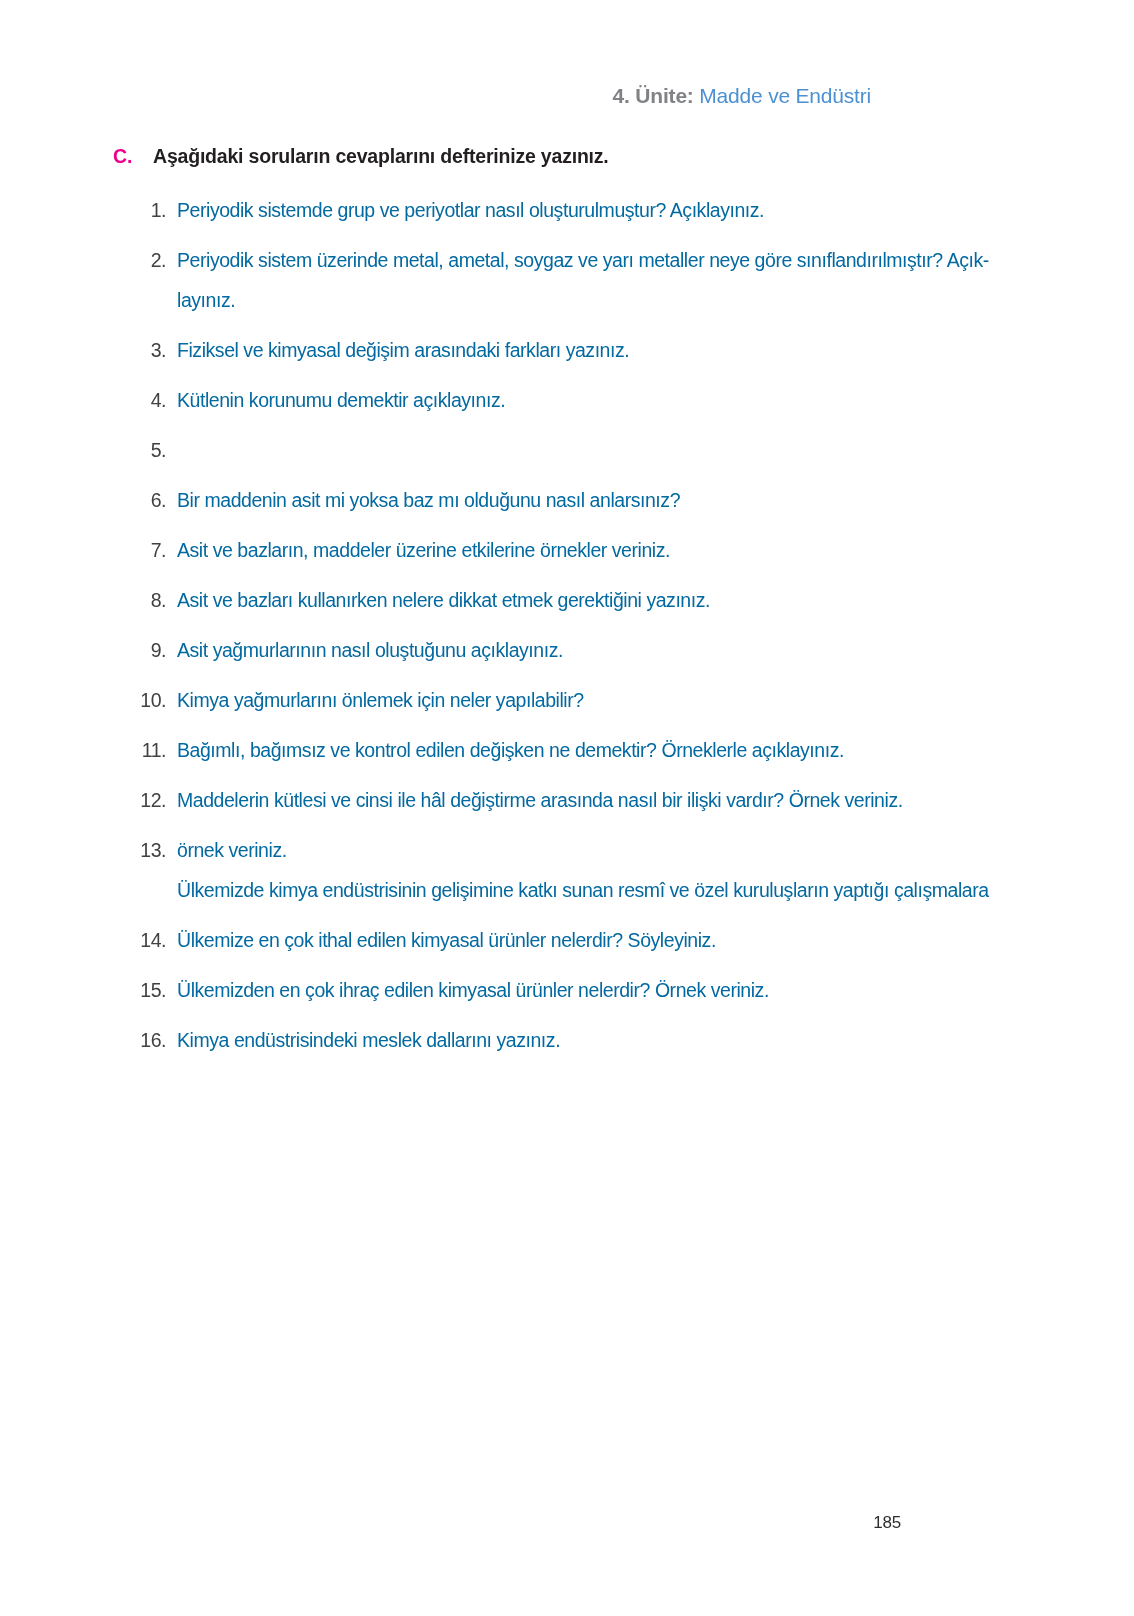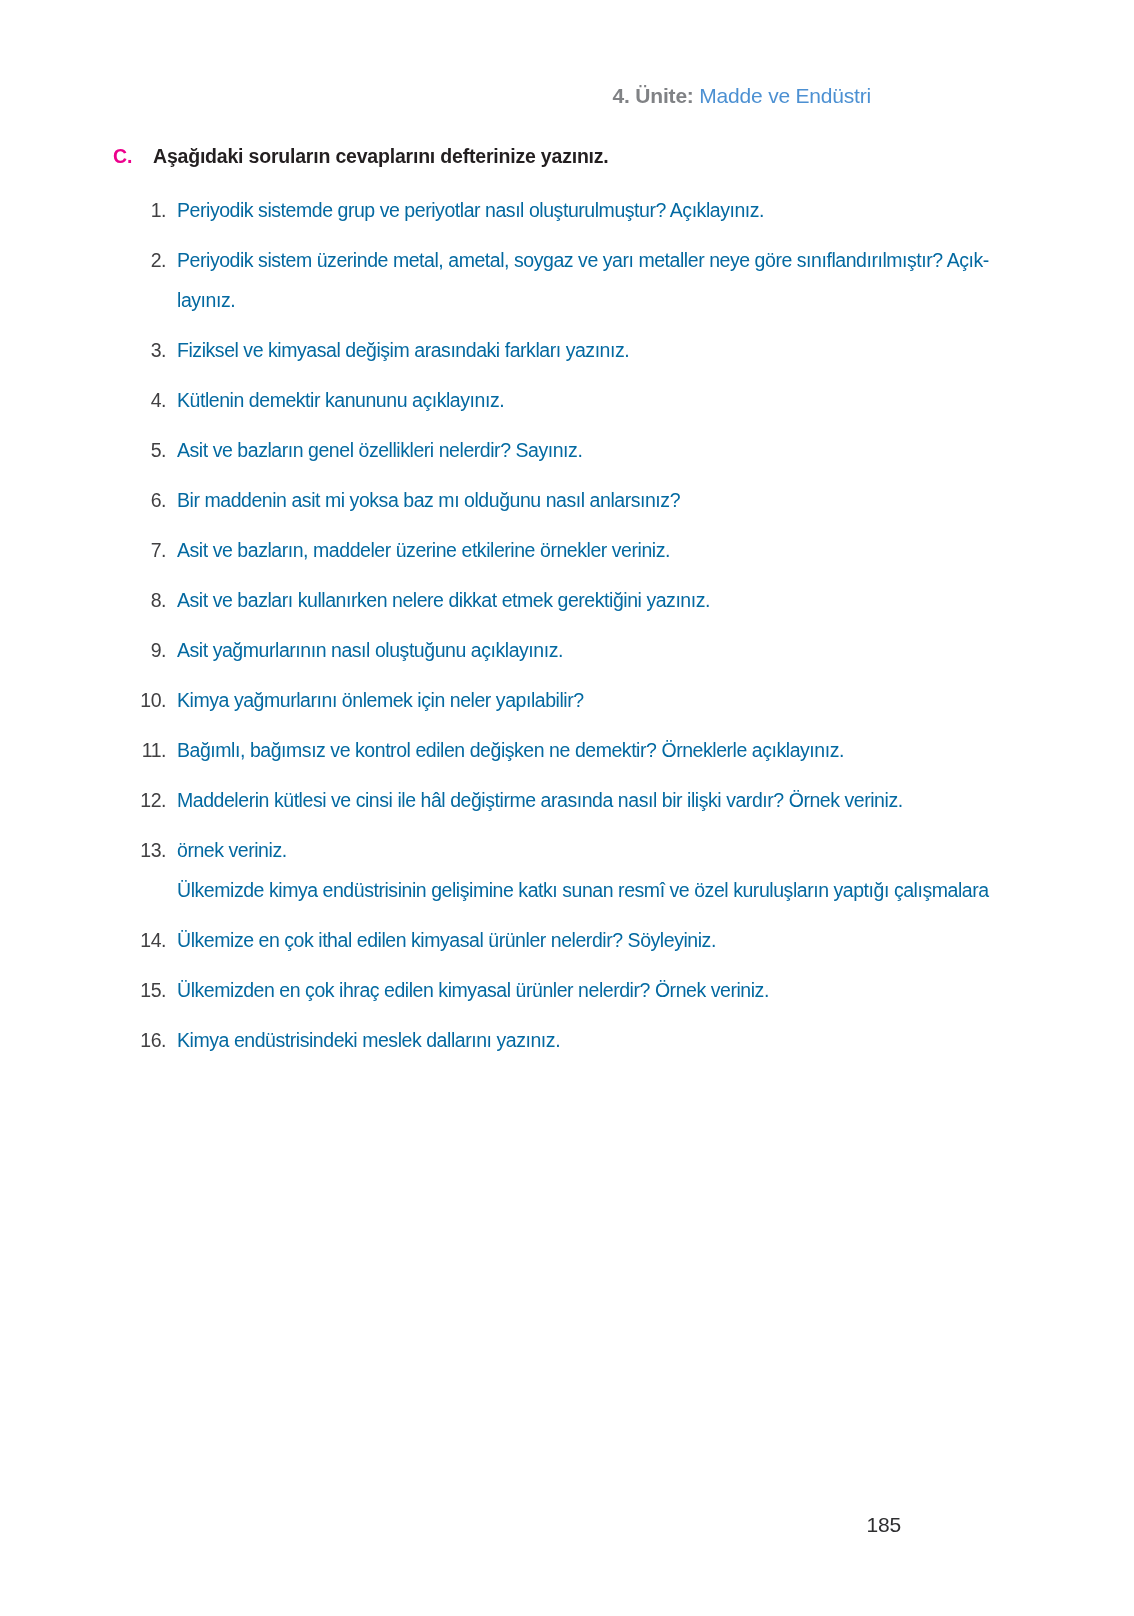--- a/index.html
+++ b/index.html
@@ -77,21 +77,21 @@
     margin-left: 11px;
     color: #0369a1;
   }
   .q-line {
     white-space: nowrap;
   }
   .page-number {
     position: absolute;
     top: 1513px;
     right: 114px;
-    font-size: 21px;
+    font-size: 17px;
     color: #2E2E30;
     letter-spacing: -0.2px;
     margin-left: 36px;
   }
 </style>
 </head>
 <body>
 
 <div class="page">
 
@@ -122,28 +122,25 @@
   </li>
       <li class="question-row">
     <span class="question-number">3.</span>
     <span class="question-text">
           <div class="q-line">Fiziksel ve kimyasal değişim arasındaki farkları yazınız.</div>
         </span>
   </li>
       <li class="question-row">
     <span class="question-number">4.</span>
     <span class="question-text">
-          <div class="q-line">Kütlenin demektir kanununu açıklayınız.</div>
+          <div class="q-line">Kütlenin korunumu demektir açıklayınız.</div>
         </span>
   </li>
       <li class="question-row">
     <span class="question-number">5.</span>
-    <span class="question-text">
-          <div class="q-line">Asit ve bazların genel özellikleri nelerdir? Sayınız.</div>
-        </span>
   </li>
       <li class="question-row">
     <span class="question-number">6.</span>
     <span class="question-text">
           <div class="q-line">Bir maddenin asit mi yoksa baz mı olduğunu nasıl anlarsınız?</div>
         </span>
   </li>
       <li class="question-row">
     <span class="question-number">7.</span>
     <span class="question-text">

